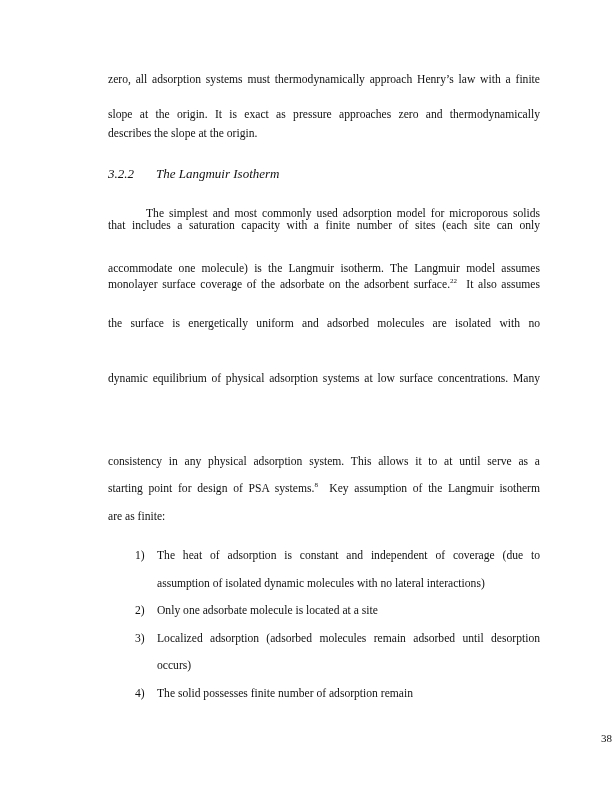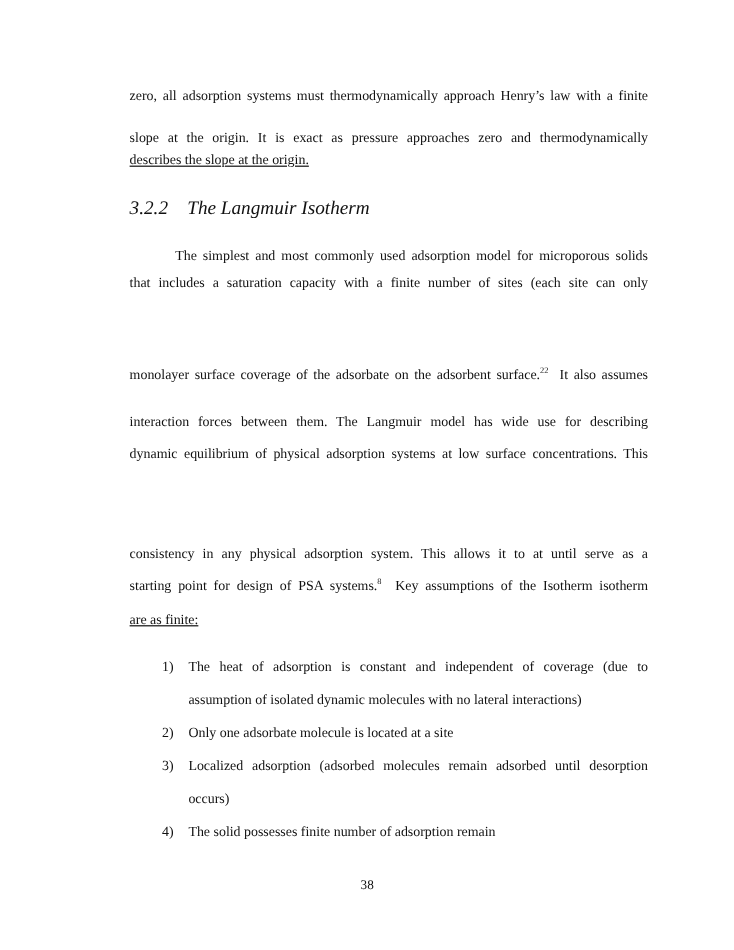--- a/index.html
+++ b/index.html
@@ -2,54 +2,55 @@
 <html><head>
 <meta charset="utf-8">
 <style>
   html, body { margin: 0; padding: 0; background: #ffffff; }
   body { width: 612px; height: 792px; position: relative; overflow: hidden;
          font-family: "Liberation Serif", "DejaVu Serif", serif; color: #111; }
   .page { position: absolute; left: 0; top: 0; width: 612px; height: 792px; }
   .line { position: absolute; left: 108px; width: 432px; font-size: 11.6px;
           line-height: 14px; white-space: nowrap; text-align: justify;
           text-align-last: justify; }
-  .line.last { text-align-last: left; text-decoration: underline; }
+  .line.last { text-align-last: left; }
   .indent { text-indent: 38px; }
   .heading { position: absolute; left: 108px; top: 166px; font-style: italic;
-             font-size: 16px; line-height: 16px; white-space: nowrap; }
+             font-size: 13px; line-height: 16px; white-space: nowrap; }
   .heading .num { display: inline-block; width: 48px; }
   sup { font-size: 7px; vertical-align: 5px; line-height: 0; }
   .item { position: absolute; left: 135px; width: 405px; font-size: 11.6px;
           line-height: 14px; white-space: nowrap; }
   .item .marker { position: absolute; left: 0; top: 0; }
   .item .txt { position: absolute; left: 22px; width: 383px; text-align: justify; text-align-last: justify; }
   .item .txt.last { text-align-last: left; }
-  .pagenum { position: absolute; left: 0; width: 612px; top: 732px; text-align: center;
+  .pagenum { position: absolute; left: 0; width: 612px; top: 732px; text-align: right;
              font-size: 11px; }
 </style>
 </head>
 <body>
 
 <div class="page">
 
   <div class="line" style="top:73px">zero, all adsorption systems must thermodynamically approach Henry’s law with a finite</div>
   <div class="line" style="top:108px">slope at the origin.  It is exact as pressure approaches zero and thermodynamically</div>
   <div class="line last" style="top:127px">describes the slope at the origin.</div>
 
   <div class="heading">
     <span class="num">3.2.2</span><span>The Langmuir Isotherm</span>
   </div>
 
   <div class="line indent" style="top:207px">The simplest and most commonly used adsorption model for microporous solids</div>
-  <div class="line" style="top:229px">that includes a saturation capacity with a finite number of sites (each site can only</div>
-  <div class="line" style="top:306px"><span>monolayer surface coverage of the adsorbate on the adsorbent surface.</span><sup>22</sup><span style="white-space:pre">  It also assumes</span></div>
-  <div class="line" style="top:344.5px">interaction forces between them.  The Langmuir model has wide use for describing</div>
-  <div class="line" style="top:372px">dynamic equilibrium of physical adsorption systems at low surface concentrations.  This</div>
+  <div class="line" style="top:219px">that includes a saturation capacity with a finite number of sites (each site can only</div>
+  <div class="line" style="top:262px">accommodate one molecule) is the Langmuir isotherm.  The Langmuir model assumes</div>
+  <div class="line" style="top:278px"><span>monolayer surface coverage of the adsorbate on the adsorbent surface.</span><sup>22</sup><span style="white-space:pre">  It also assumes</span></div>
+  <div class="line" style="top:317px">the surface is energetically uniform and adsorbed molecules are isolated with no</div>
+  <div class="line" style="top:372px">dynamic equilibrium of physical adsorption systems at low surface concentrations.  Many</div>
   <div class="line" style="top:454.5px">consistency in any physical adsorption system.  This allows it to at until serve as a</div>
-  <div class="line" style="top:482px"><span>starting point for design of PSA systems.</span><sup>8</sup><span style="white-space:pre">  Key assumptions of the Isotherm isotherm</span></div>
+  <div class="line" style="top:482px"><span>starting point for design of PSA systems.</span><sup>8</sup><span style="white-space:pre">  Key assumption of the Langmuir isotherm</span></div>
   <div class="line last" style="top:509.5px">are as finite:</div>
 
   <div class="item" style="top:549px">
     <span class="marker">1)</span>
     <span class="txt">The heat of adsorption is constant and independent of coverage (due to</span>
   </div>
   <div class="item" style="top:576.5px">
     <span class="txt last">assumption of isolated dynamic molecules with no lateral interactions)</span>
   </div>
   <div class="item" style="top:604px">

